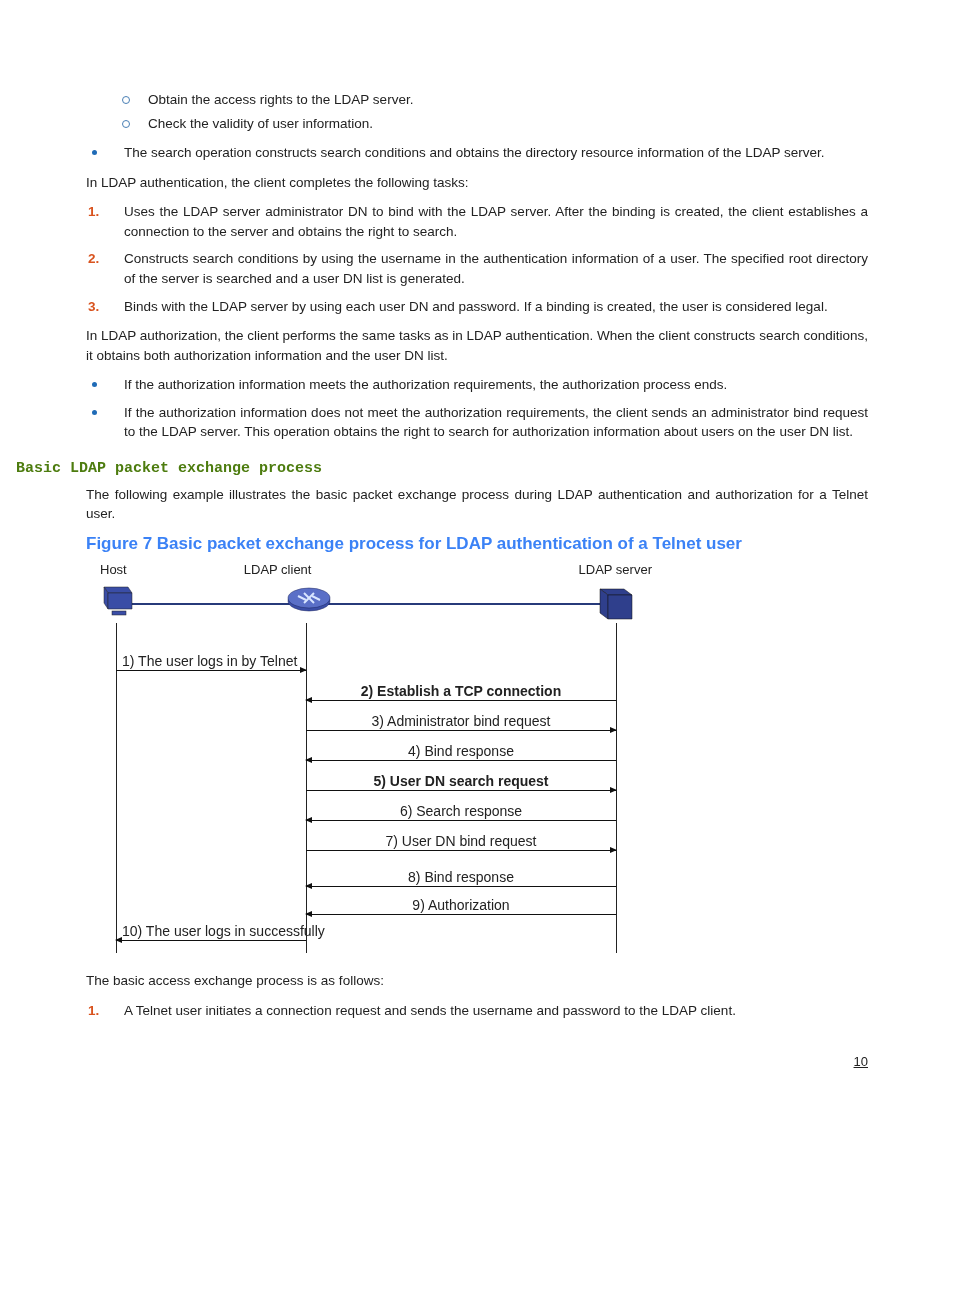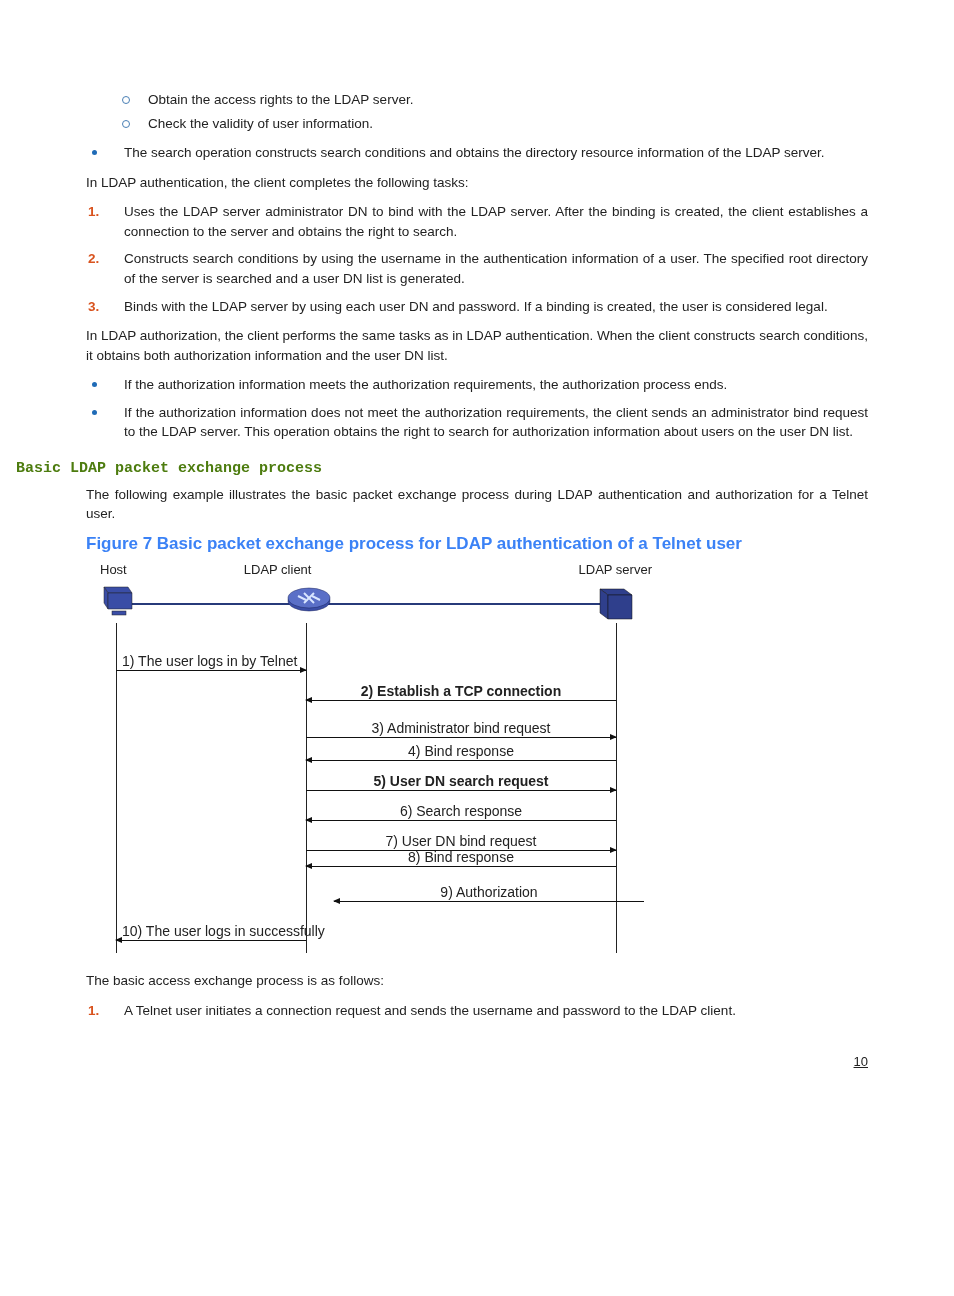--- a/index.html
+++ b/index.html
@@ -172,45 +172,45 @@
       <div class="lifeline ll-server"></div>
       <div id="msgs">
           <div class="msg" style="top: 64px;">
             <div class="lbl" style="left: 6px;">1) The user logs in by Telnet</div>
             <div class="arrow-line arr-right" style="left: 0px; width: 190px;"></div>
           </div>
           <div class="msg" style="top: 94px;">
             <div class="lbl" style="left: 190px; width: 310px; text-align: center; font-weight: bold;">2) Establish a TCP connection</div>
             <div class="arrow-line arr-left" style="left: 190px; width: 310px;"></div>
           </div>
-          <div class="msg" style="top: 124px; margin-top: 7px;">
+          <div class="msg" style="top: 124px;">
             <div class="lbl" style="left: 190px; width: 310px; text-align: center;">3) Administrator bind request</div>
             <div class="arrow-line arr-right" style="left: 190px; width: 310px;"></div>
           </div>
           <div class="msg" style="top: 154px;">
             <div class="lbl" style="left: 190px; width: 310px; text-align: center;">4) Bind response</div>
             <div class="arrow-line arr-left" style="left: 190px; width: 310px;"></div>
           </div>
           <div class="msg" style="top: 184px; font-weight: bold;">
             <div class="lbl" style="left: 190px; width: 310px; text-align: center;">5) User DN search request</div>
             <div class="arrow-line arr-right" style="left: 190px; width: 310px;"></div>
           </div>
           <div class="msg" style="top: 214px;">
             <div class="lbl" style="left: 190px; width: 310px; text-align: center;">6) Search response</div>
             <div class="arrow-line arr-left" style="left: 190px; width: 310px;"></div>
           </div>
           <div class="msg" style="top: 244px;">
             <div class="lbl" style="left: 190px; width: 310px; text-align: center;">7) User DN bind request</div>
             <div class="arrow-line arr-right" style="left: 190px; width: 310px;"></div>
           </div>
-          <div class="msg" style="top: 260px; padding-left: 32px;">
+          <div class="msg" style="top: 280px; padding-left: 32px;">
             <div class="lbl" style="left: 190px; width: 310px; text-align: center;">8) Bind response</div>
             <div class="arrow-line arr-left" style="left: 190px; width: 310px;"></div>
           </div>
-          <div class="msg" style="top: 295px; margin-left: 28px;">
+          <div class="msg" style="top: 308px;">
             <div class="lbl" style="left: 190px; width: 310px; text-align: center;">9) Authorization</div>
             <div class="arrow-line arr-left" style="left: 190px; width: 310px;"></div>
           </div>
           <div class="msg" style="top: 334px;">
             <div class="lbl" style="left: 6px;">10) The user logs in successfully</div>
             <div class="arrow-line arr-left" style="left: 0px; width: 190px;"></div>
           </div>
         </div>
     </div>
   </div>

